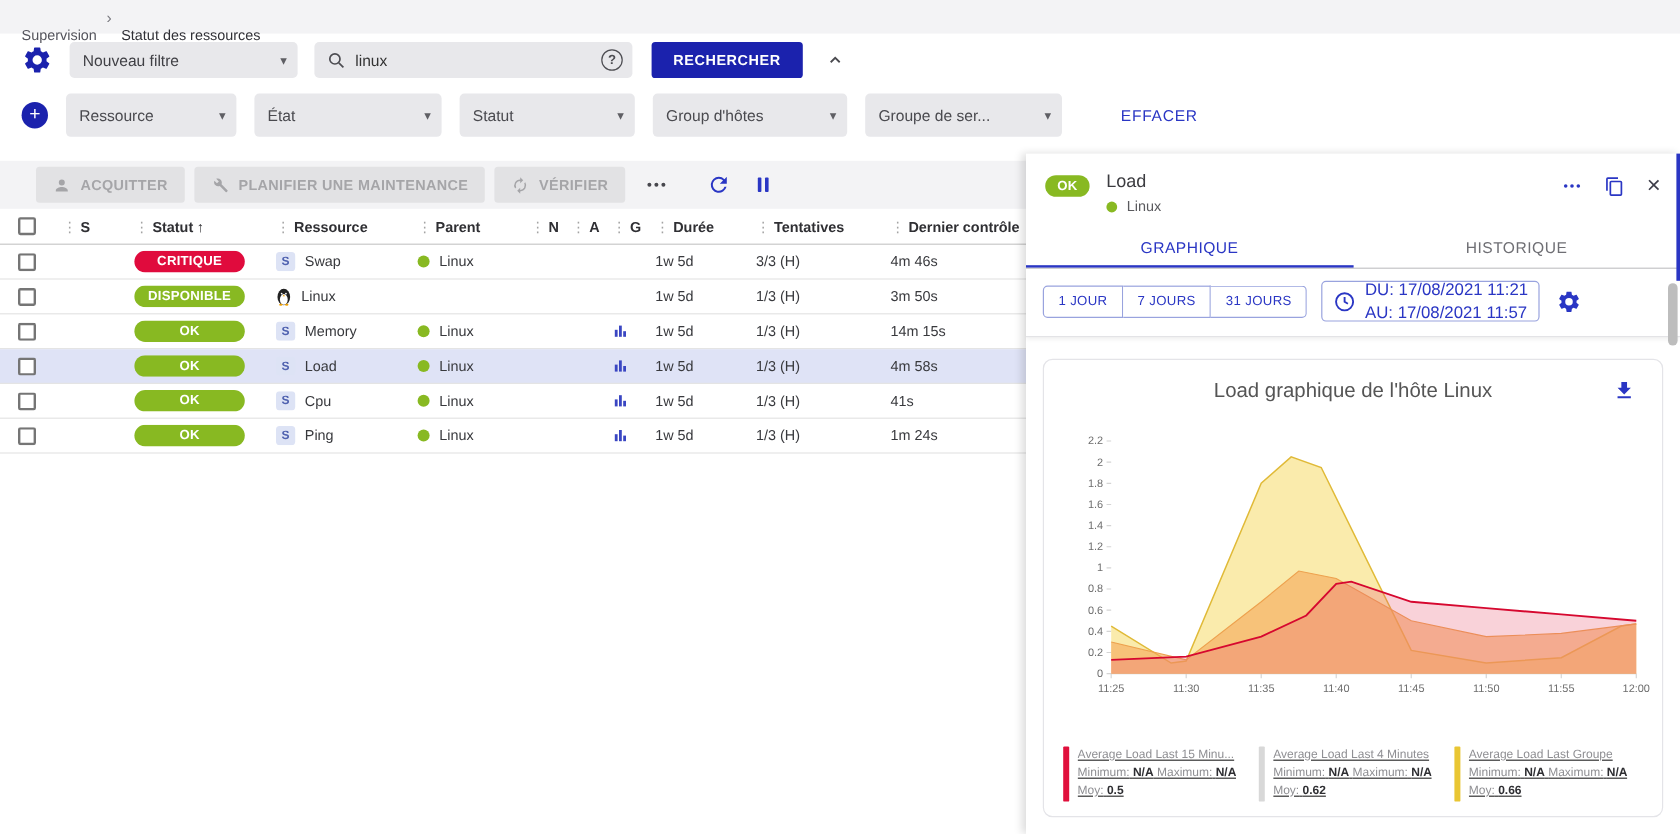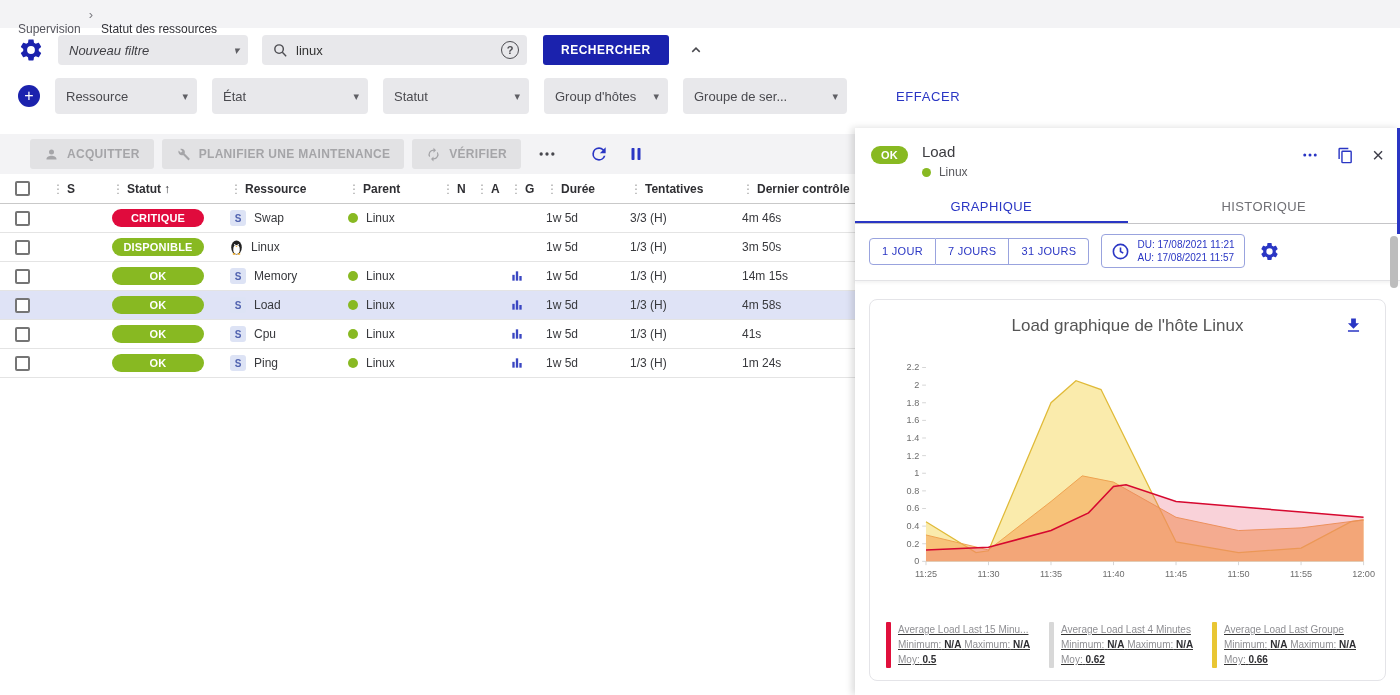--- a/index.html
+++ b/index.html
@@ -11,30 +11,30 @@
   .breadcrumb-bar{height:28px;background:#f3f3f5;display:flex;align-items:center;padding:0 18px;font-size:12px;gap:8px;}
   .crumb{color:#54545c;cursor:pointer;margin-top:30px;}
   .crumb.current{color:#303036;}
   .crumb-sep{color:#7a7a80;font-size:13px;}
 
   
   .filter-row1{display:flex;align-items:center;gap:14px;padding:7px 0 7px 18px;}
   .filter-row2{display:flex;align-items:center;gap:15px;padding:6px 0 12px 18px;}
   .gear-main{color:#1b22ad;display:flex;cursor:pointer;}
   .filled-select{height:30px;background:#e8e8eb;border-radius:4px;display:flex;align-items:center;justify-content:space-between;padding:0 9px 0 11px;font-size:13px;color:#3f3f44;cursor:pointer;}
-  .filter-select{width:190px;font-style:italic;}
+  .filter-select{width:190px;}
   .caret{color:#5f5f64;font-size:11px;margin-left:8px;}
   .search-box{width:265px;height:30px;background:#e8e8eb;border-radius:4px;display:flex;align-items:center;padding:0 8px 0 10px;gap:7px;}
   .search-input{flex:1;border:none;background:transparent;font-size:13px;color:#333;outline:none;font-family:inherit;min-width:0;}
   .help-circle{width:18px;height:18px;border:1.5px solid #4d4d52;border-radius:50%;font-size:11px;font-weight:bold;color:#4d4d52;display:flex;align-items:center;justify-content:center;flex:none;cursor:pointer;}
   .search-btn{height:30px;padding:0 18px;background:#1b22ad;color:#fff;border:none;border-radius:3px;font-size:12px;font-weight:bold;letter-spacing:0.5px;font-family:inherit;margin-left:2px;cursor:pointer;}
   .chev-up{margin-left:4px;display:flex;color:#4a4a4f;cursor:pointer;}
   .add-circle{width:22px;height:22px;border-radius:50%;background:#1b22ad;color:#fff;font-size:16px;line-height:1;display:flex;align-items:center;justify-content:center;flex:none;cursor:pointer;}
   .crit{height:36px;color:#4a4a4f;}
-  .w1{width:142px}.w2{width:156px}.w3{width:146px}.w4{width:124px}.w5{width:164px}
+  .w1{width:142px}.w2{width:156px}.w3{width:146px}.w4{width:162px}.w5{width:164px}
   .clear-link{margin-left:34px;color:#2a36c4;font-size:13px;letter-spacing:0.6px;cursor:pointer;}
 
   
   .left-pane{width:855px;}
   .toolbar{margin-top:8px;height:40px;background:#f3f3f5;display:flex;align-items:center;gap:8px;padding-left:30px;}
   .tb-btn{height:30px;display:flex;align-items:center;gap:8px;padding:0 14px;background:#e2e2e4;border:none;border-radius:3px;color:#a5a5a8;font-size:12px;font-weight:bold;letter-spacing:0.3px;font-family:inherit;}
   .tb-ic{display:flex;}
   .more-btn{margin-left:8px;color:#47474d;display:flex;cursor:pointer;}
   .refresh-btn{margin-left:24px;color:#2a36c4;display:flex;cursor:pointer;}
   .pause-btn{margin-left:10px;color:#2a36c4;display:flex;cursor:pointer;}
@@ -72,21 +72,21 @@
   .p-tabs{display:flex;border-bottom:1px solid #c5c5c8;}
   .p-tab{flex:1;text-align:center;padding:11px 0 9px;font-size:13px;color:#6f6f74;letter-spacing:0.4px;cursor:pointer;}
   .p-tab.active{color:#2a36c4;border-bottom:2px solid #2a36c4;padding-bottom:7px;}
   .p-controls{display:flex;align-items:center;padding:10px 14px 12px;border-bottom:1px solid #e3e3e6;box-shadow:0 2px 3px rgba(0,0,0,0.05);}
   .range-group{display:flex;}
   .range-btn{height:27px;padding:0 12px;background:#fff;border:1px solid #99a3de;border-left:none;color:#2a36c4;font-size:11px;letter-spacing:0.3px;font-family:inherit;cursor:pointer;}
   .range-btn:first-child{border-left:1px solid #99a3de;border-radius:4px 0 0 4px;}
   .range-btn:last-child{border-radius:0 4px 4px 0;}
   .date-box{margin-left:12px;height:34px;border:1px solid #99a3de;border-radius:4px;display:flex;align-items:center;padding:0 9px;gap:7px;cursor:pointer;}
   .clock{color:#2a36c4;display:flex;}
-  .date-lines{font-size:10px;color:#2a36c4;line-height:1.35;}
+  .date-lines{font-size:14px;color:#2a36c4;line-height:1.35;}
   .p-gear{margin-left:14px;color:#2a36c4;display:flex;cursor:pointer;}
   .chart-card{margin:18px 14px 14px;border:1px solid #e4e4e8;border-radius:8px;padding:12px 8px 10px;flex:1;display:flex;flex-direction:column;min-height:0;background:#fff;}
   .chart-title-row{position:relative;text-align:center;margin-top:4px;}
   .chart-title{font-size:17px;color:#555;}
   .download{position:absolute;right:14px;top:0;color:#2a36c4;display:inline-flex;cursor:pointer;}
   #chart-svg{width:100%;margin-top:20px;}
   #chart-svg text.tick{font-size:9.5px;fill:#6e6e6e;font-family:"Liberation Sans",sans-serif;}
   .legend{display:flex;margin-top:auto;padding:10px 8px 2px;gap:6px;text-decoration:underline;}
   .legend-item{flex:1;display:flex;gap:7px;min-width:0;cursor:pointer;}
   .legend-bar{width:5px;height:46px;flex:none;border-radius:1px;}

